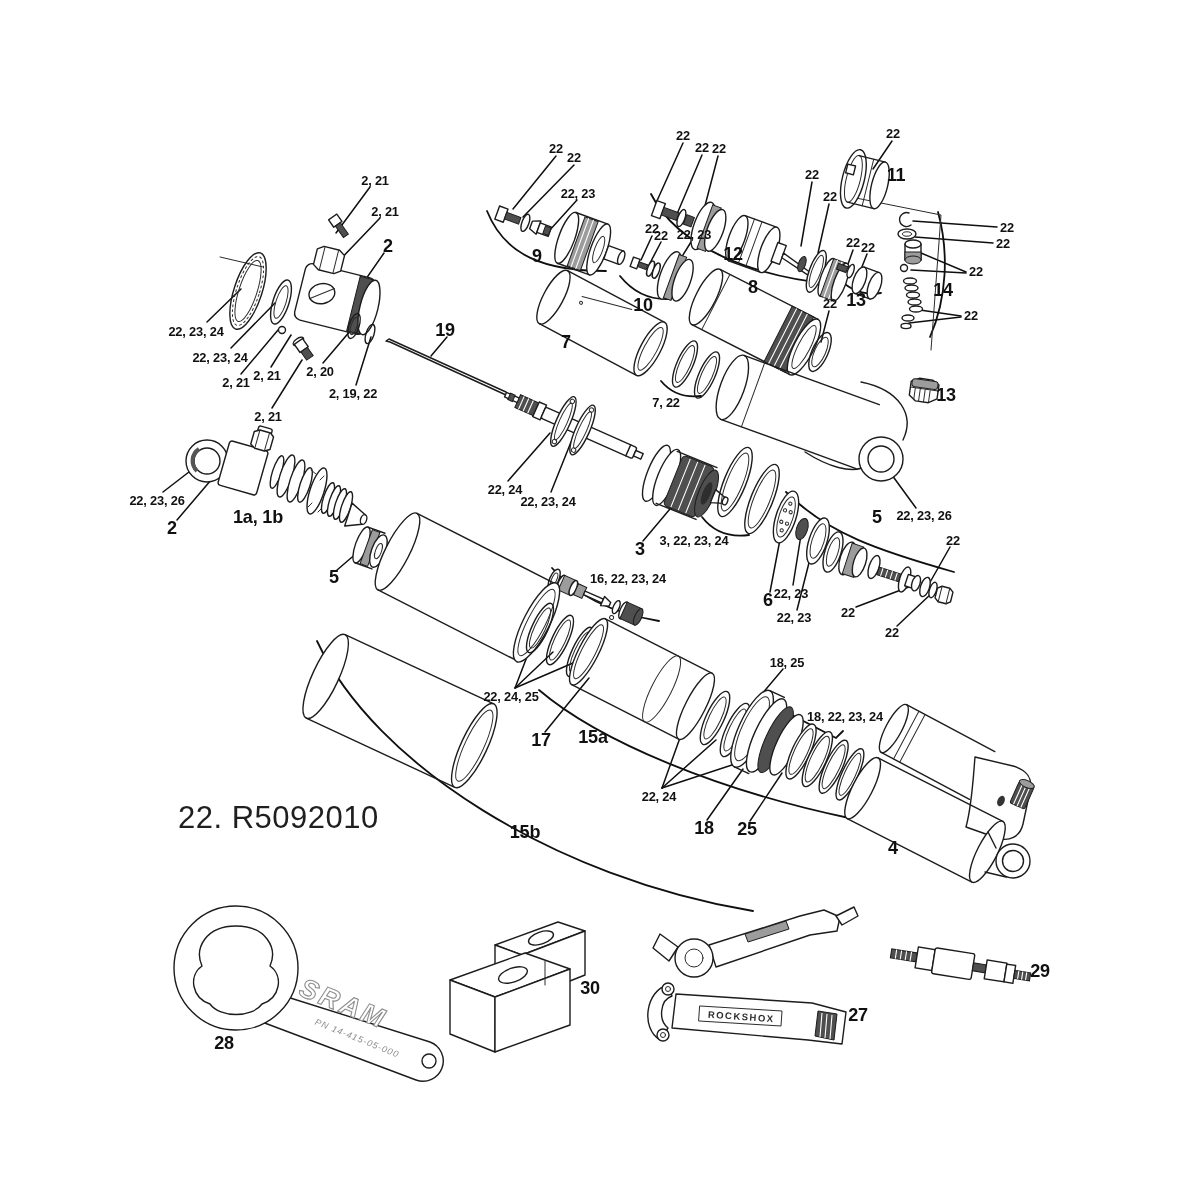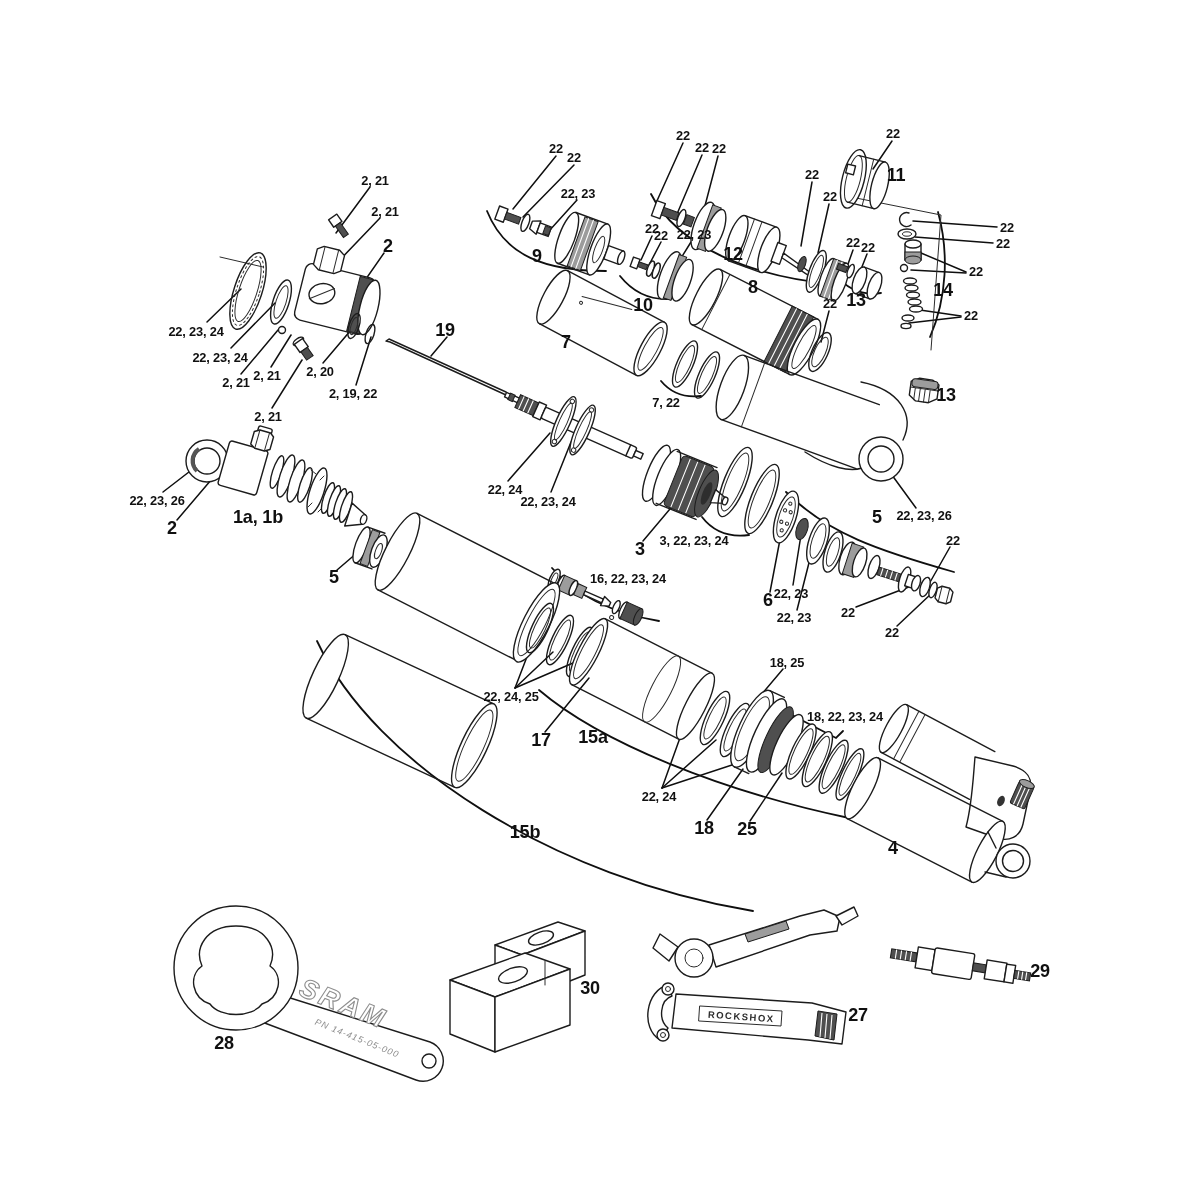--- a/index.html
+++ b/index.html
@@ -606,14 +606,15 @@
       <div class="lbl big" style="left: 704px; top: 828px;">18</div>
       <div class="lbl big" style="left: 747px; top: 829px;">25</div>
       <div class="lbl big" style="left: 525px; top: 832px;">15b</div>
       <div class="lbl big" style="left: 893px; top: 848px;">4</div>
       <div class="lbl big" style="left: 224px; top: 1043px;">28</div>
       <div class="lbl big" style="left: 590px; top: 988px;">30</div>
       <div class="lbl big" style="left: 858px; top: 1015px;">27</div>
       <div class="lbl big" style="left: 1040px; top: 971px;">29</div>
     </div>
 
+<div class="fig-title">22. R5092010</div>
 
 </div>
 
 </body></html>

